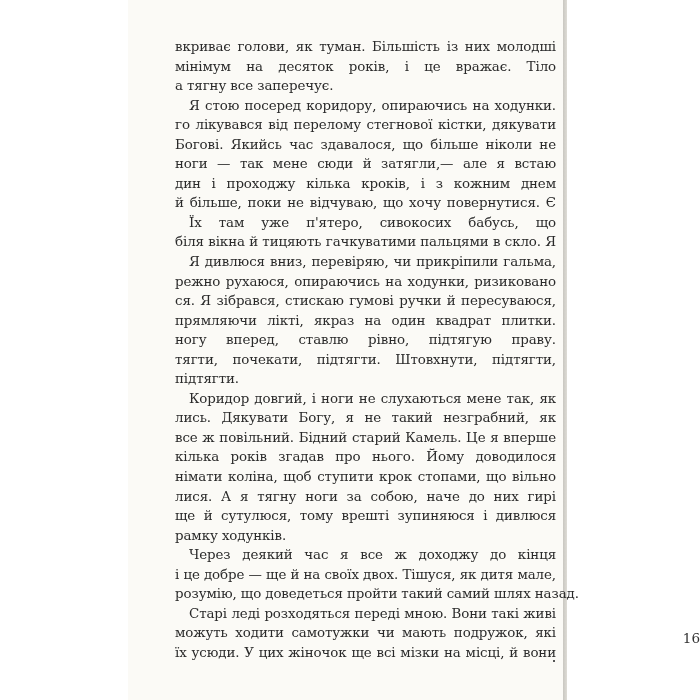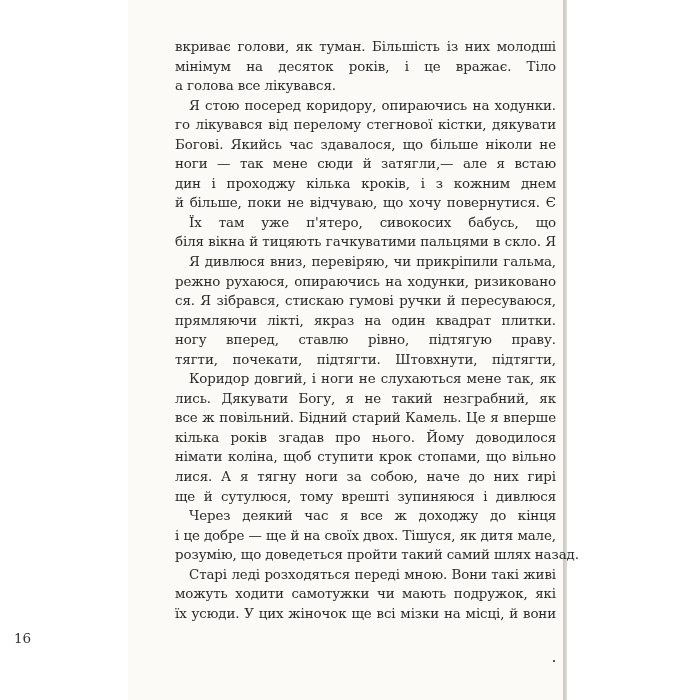--- a/index.html
+++ b/index.html
@@ -18,57 +18,59 @@
     }
     .text-block {
       position: absolute; left: 175px; top: 37px; width: 381px;
       font-size: 13.4px; line-height: 19.55px; color: #2a2a2a;
       text-align: justify; letter-spacing: -0.1px;
     }
     .line { display: block; white-space: nowrap; height: 19.55px; }
     .line.justify { text-align: justify; text-align-last: justify; white-space: normal; overflow: hidden; }
     .line.indent { padding-left: 14px; }
     .page-number {
-      position: absolute; left: 0; width: 700px; top: 630px; text-align: left;
+      position: absolute; left: 0; width: 700px; top: 630px; text-align: right;
       font-size: 13.5px; color: #333;
       padding-left: 14px; box-sizing: border-box;
     }
     .speck { position: absolute; left: 553px; top: 660px; width: 2px; height: 2px; background: #555; }
   </style>
 </head>
 <body>
 
 <div class="page"></div>
 <div class="edge"></div>
 
 <div class="text-block" id="text-block">
     <span class="line justify">вкриває голови, як туман. Більшість із них молодші за мене</span>
     <span class="line justify">мінімум на десяток років, і це вражає. Тіло підставляє мене,</span>
-    <span class="line">а голова все лікувався.</span>
+    <span class="line">а тягну все заперечує.</span>
     <span class="line justify indent">Я стою посеред коридору, опираючись на ходунки. Я дов-</span>
     <span class="line justify">го лікувався від перелому стегнової кістки, дякувати за це</span>
     <span class="line justify">Богові. Якийсь час здавалося, що більше ніколи не стану на</span>
     <span class="line justify">ноги — так мене сюди й затягли,— але я встаю щокілька го-</span>
     <span class="line justify">дин і проходжу кілька кроків, і з кожним днем трошки далі</span>
     <span class="line justify">й більше, поки не відчуваю, що хочу повернутися. Є ще по-</span>
     <span class="line justify indent">Їх там уже п'ятеро, сивокосих бабусь, що скупчилися</span>
     <span class="line justify">біля вікна й тицяють гачкуватими пальцями в скло. Я затри-</span>
     <span class="line justify indent">Я дивлюся вниз, перевіряю, чи прикріпили гальма, й обе-</span>
     <span class="line justify">режно рухаюся, опираючись на ходунки, ризиковано суну-</span>
     <span class="line justify">ся. Я зібрався, стискаю гумові ручки й пересуваюся, ви-</span>
     <span class="line justify">прямляючи лікті, якраз на один квадрат плитки. Тягну ліву</span>
     <span class="line justify">ногу вперед, ставлю рівно, підтягую праву. Штовхнути, під-</span>
     <span class="line justify">тягти, почекати, підтягти. Штовхнути, підтягти, почекати,</span>
+    <span class="line">підтягти.</span>
     <span class="line justify indent">Коридор довгий, і ноги не слухаються мене так, як ко-</span>
     <span class="line justify">лись. Дякувати Богу, я не такий незграбний, як Камель, але</span>
     <span class="line justify">все ж повільний. Бідний старий Камель. Це я вперше за</span>
     <span class="line justify">кілька років згадав про нього. Йому доводилося високо під-</span>
     <span class="line justify">німати коліна, щоб ступити крок стопами, що вільно теліпа-</span>
     <span class="line justify">лися. А я тягну ноги за собою, наче до них гирі прикріплені,</span>
     <span class="line justify">ще й сутулюся, тому врешті зупиняюся і дивлюся вниз на</span>
+    <span class="line">рамку ходунків.</span>
     <span class="line justify indent">Через деякий час я все ж доходжу до кінця коридору,</span>
     <span class="line justify">і це добре — ще й на своїх двох. Тішуся, як дитя мале, хоча</span>
     <span class="line">розумію, що доведеться пройти такий самий шлях назад.</span>
     <span class="line justify indent">Старі леді розходяться переді мною. Вони такі живі —</span>
     <span class="line justify">можуть ходити самотужки чи мають подружок, які катають</span>
     <span class="line justify">їх усюди. У цих жіночок ще всі мізки на місці, й вони добре</span>
   </div>
 
 <div class="page-number">16</div>
 <div class="speck"></div>

